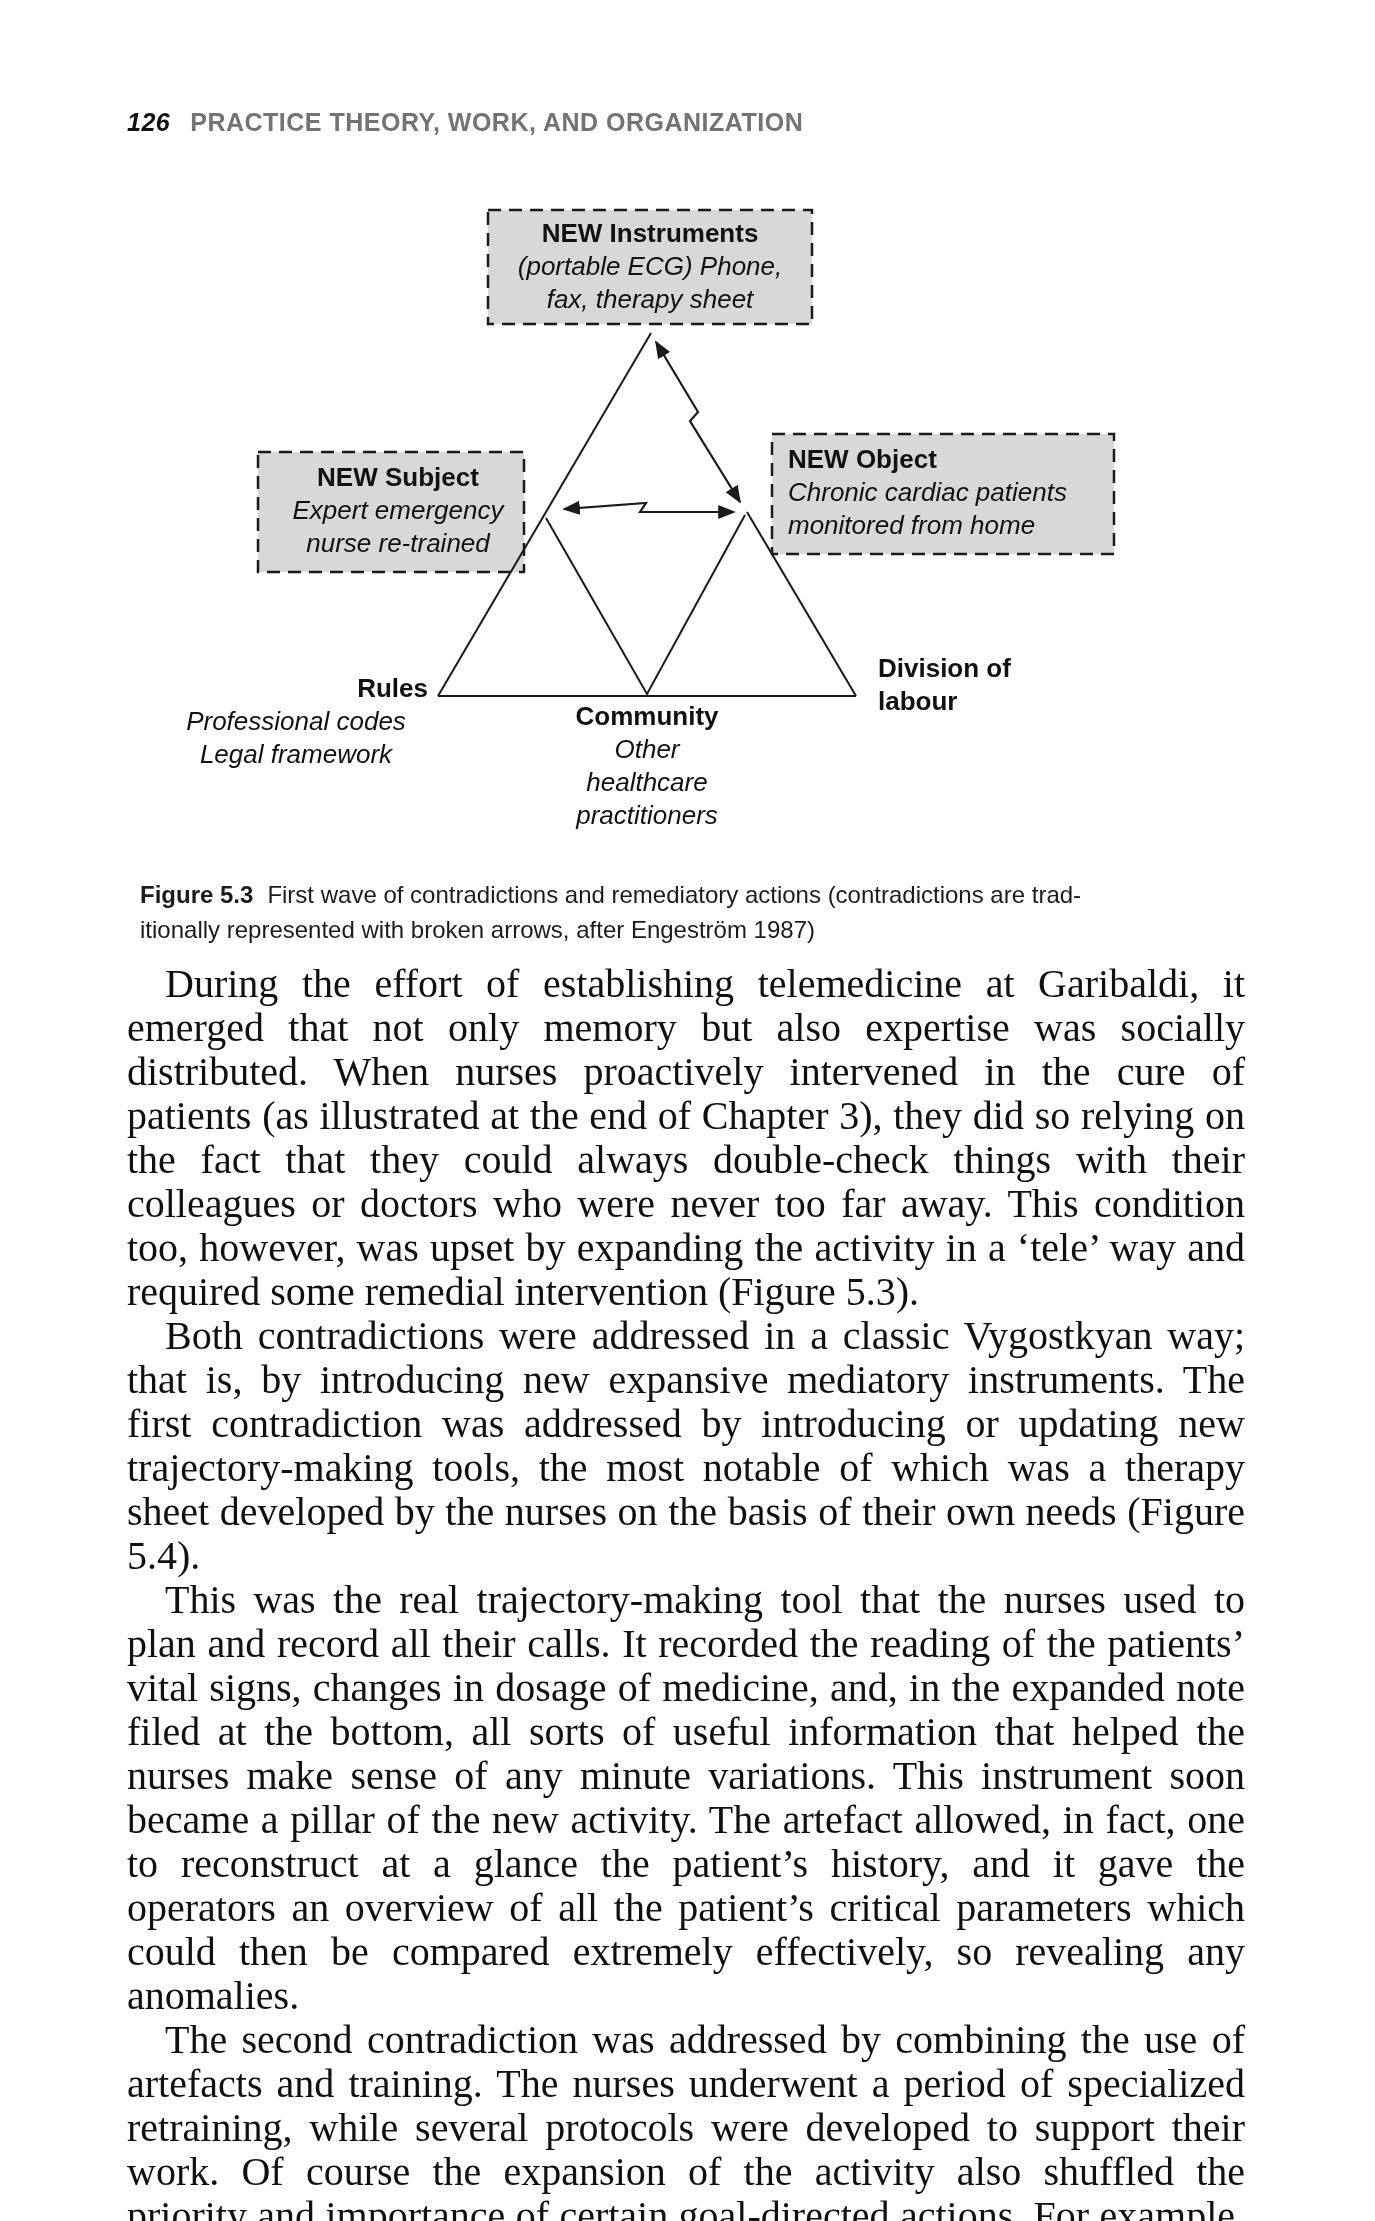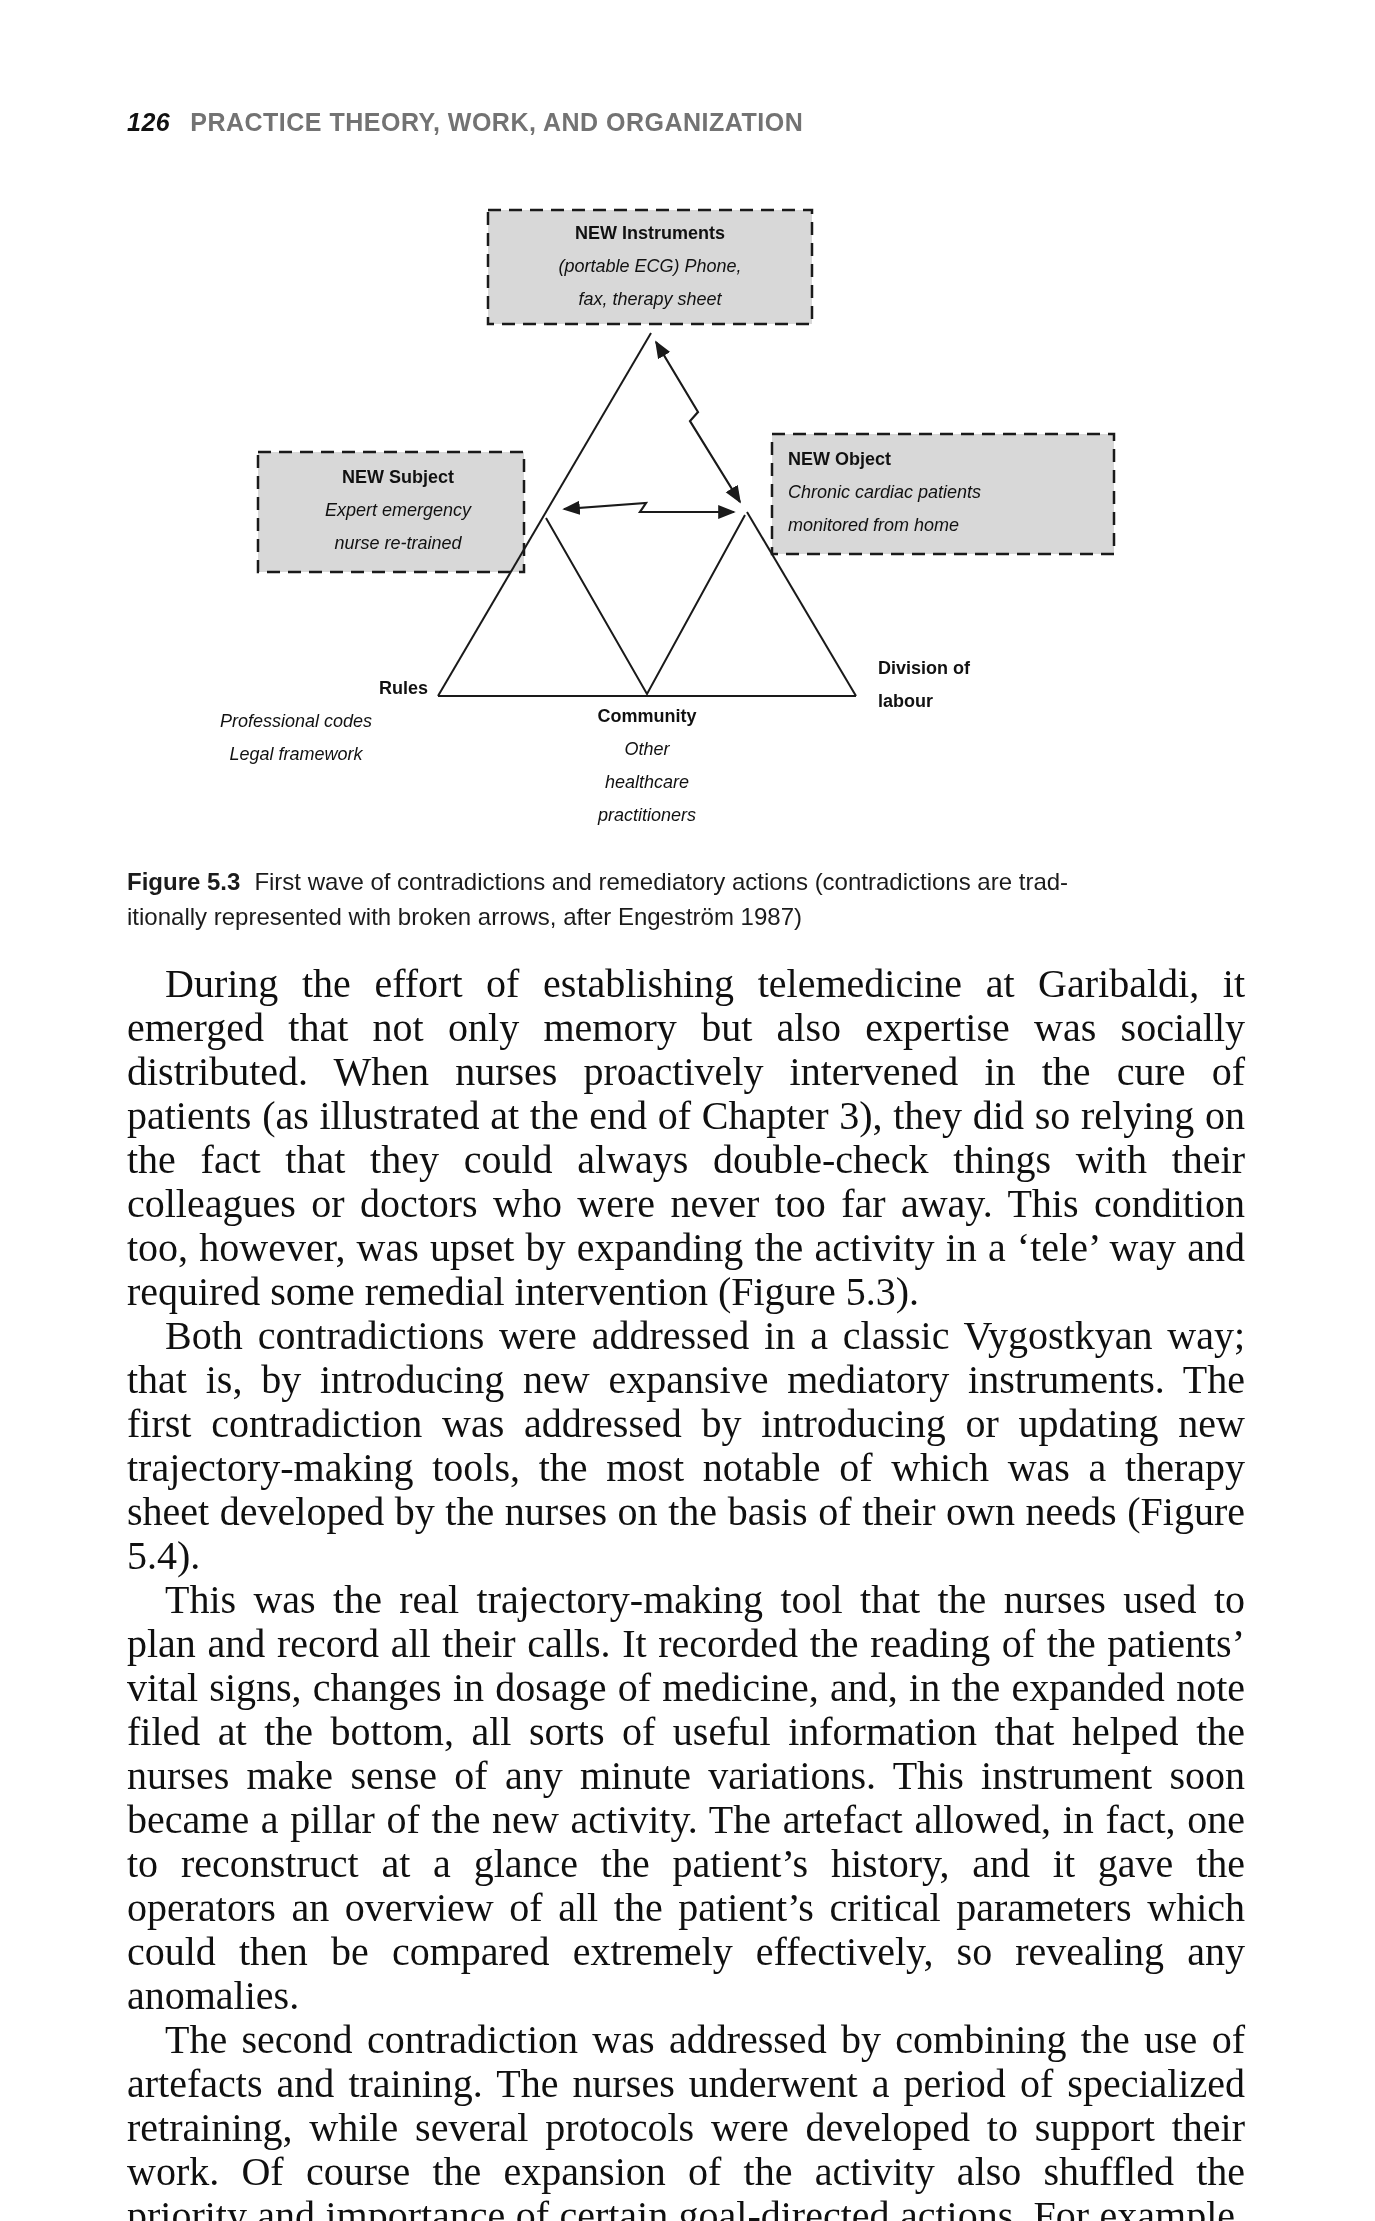--- a/index.html
+++ b/index.html
@@ -26,39 +26,39 @@
   
   .diagram{
     position:absolute;
     left:0; top:200px;
     width:1375px; height:660px;
     margin:0;
   }
   .diagram svg{position:absolute;left:0;top:0;}
   .node, .corner{
     position:absolute;
-    font-size:18px;
+    font-size:26px;
     line-height:33px;
   }
   .node-title{font-weight:bold; white-space:pre-line;}
   .node-desc{font-style:italic; white-space:pre-line;}
   .node.instruments{left:488px; top:10px;  width:324px; height:114px; text-align:center; padding-top:7px; box-sizing:border-box;}
   .node.subject    {left:258px; top:252px; width:266px; height:144px; text-align:center; padding:9px 0 0 14px; box-sizing:border-box;}
   .node.object     {left:772px; top:234px; width:342px; height:132px; text-align:left; padding:9px 0 0 16px; box-sizing:border-box;}
   .corner.rules    {left:160px; top:472px; width:272px; text-align:center;}
   .corner.rules .node-title{text-align:right; padding-right:4px;}
   .corner.community{left:527px; top:500px; width:240px; text-align:center;}
   .corner.division {left:878px; top:452px; width:230px; text-align:left;}
 
   
   .caption{
     position:absolute;
     left:127px; top:864px;
     width:1160px;
-    margin:0;
+    margin:13px;
     font-size:24px;
     line-height:35px;
     color:#1b1b1b;
   }
   .caption .cap-label{font-weight:bold; margin-right:14px;}
   .caption .cap-text{white-space:pre-line;}
 
   
   .body-text{
     position:absolute;

